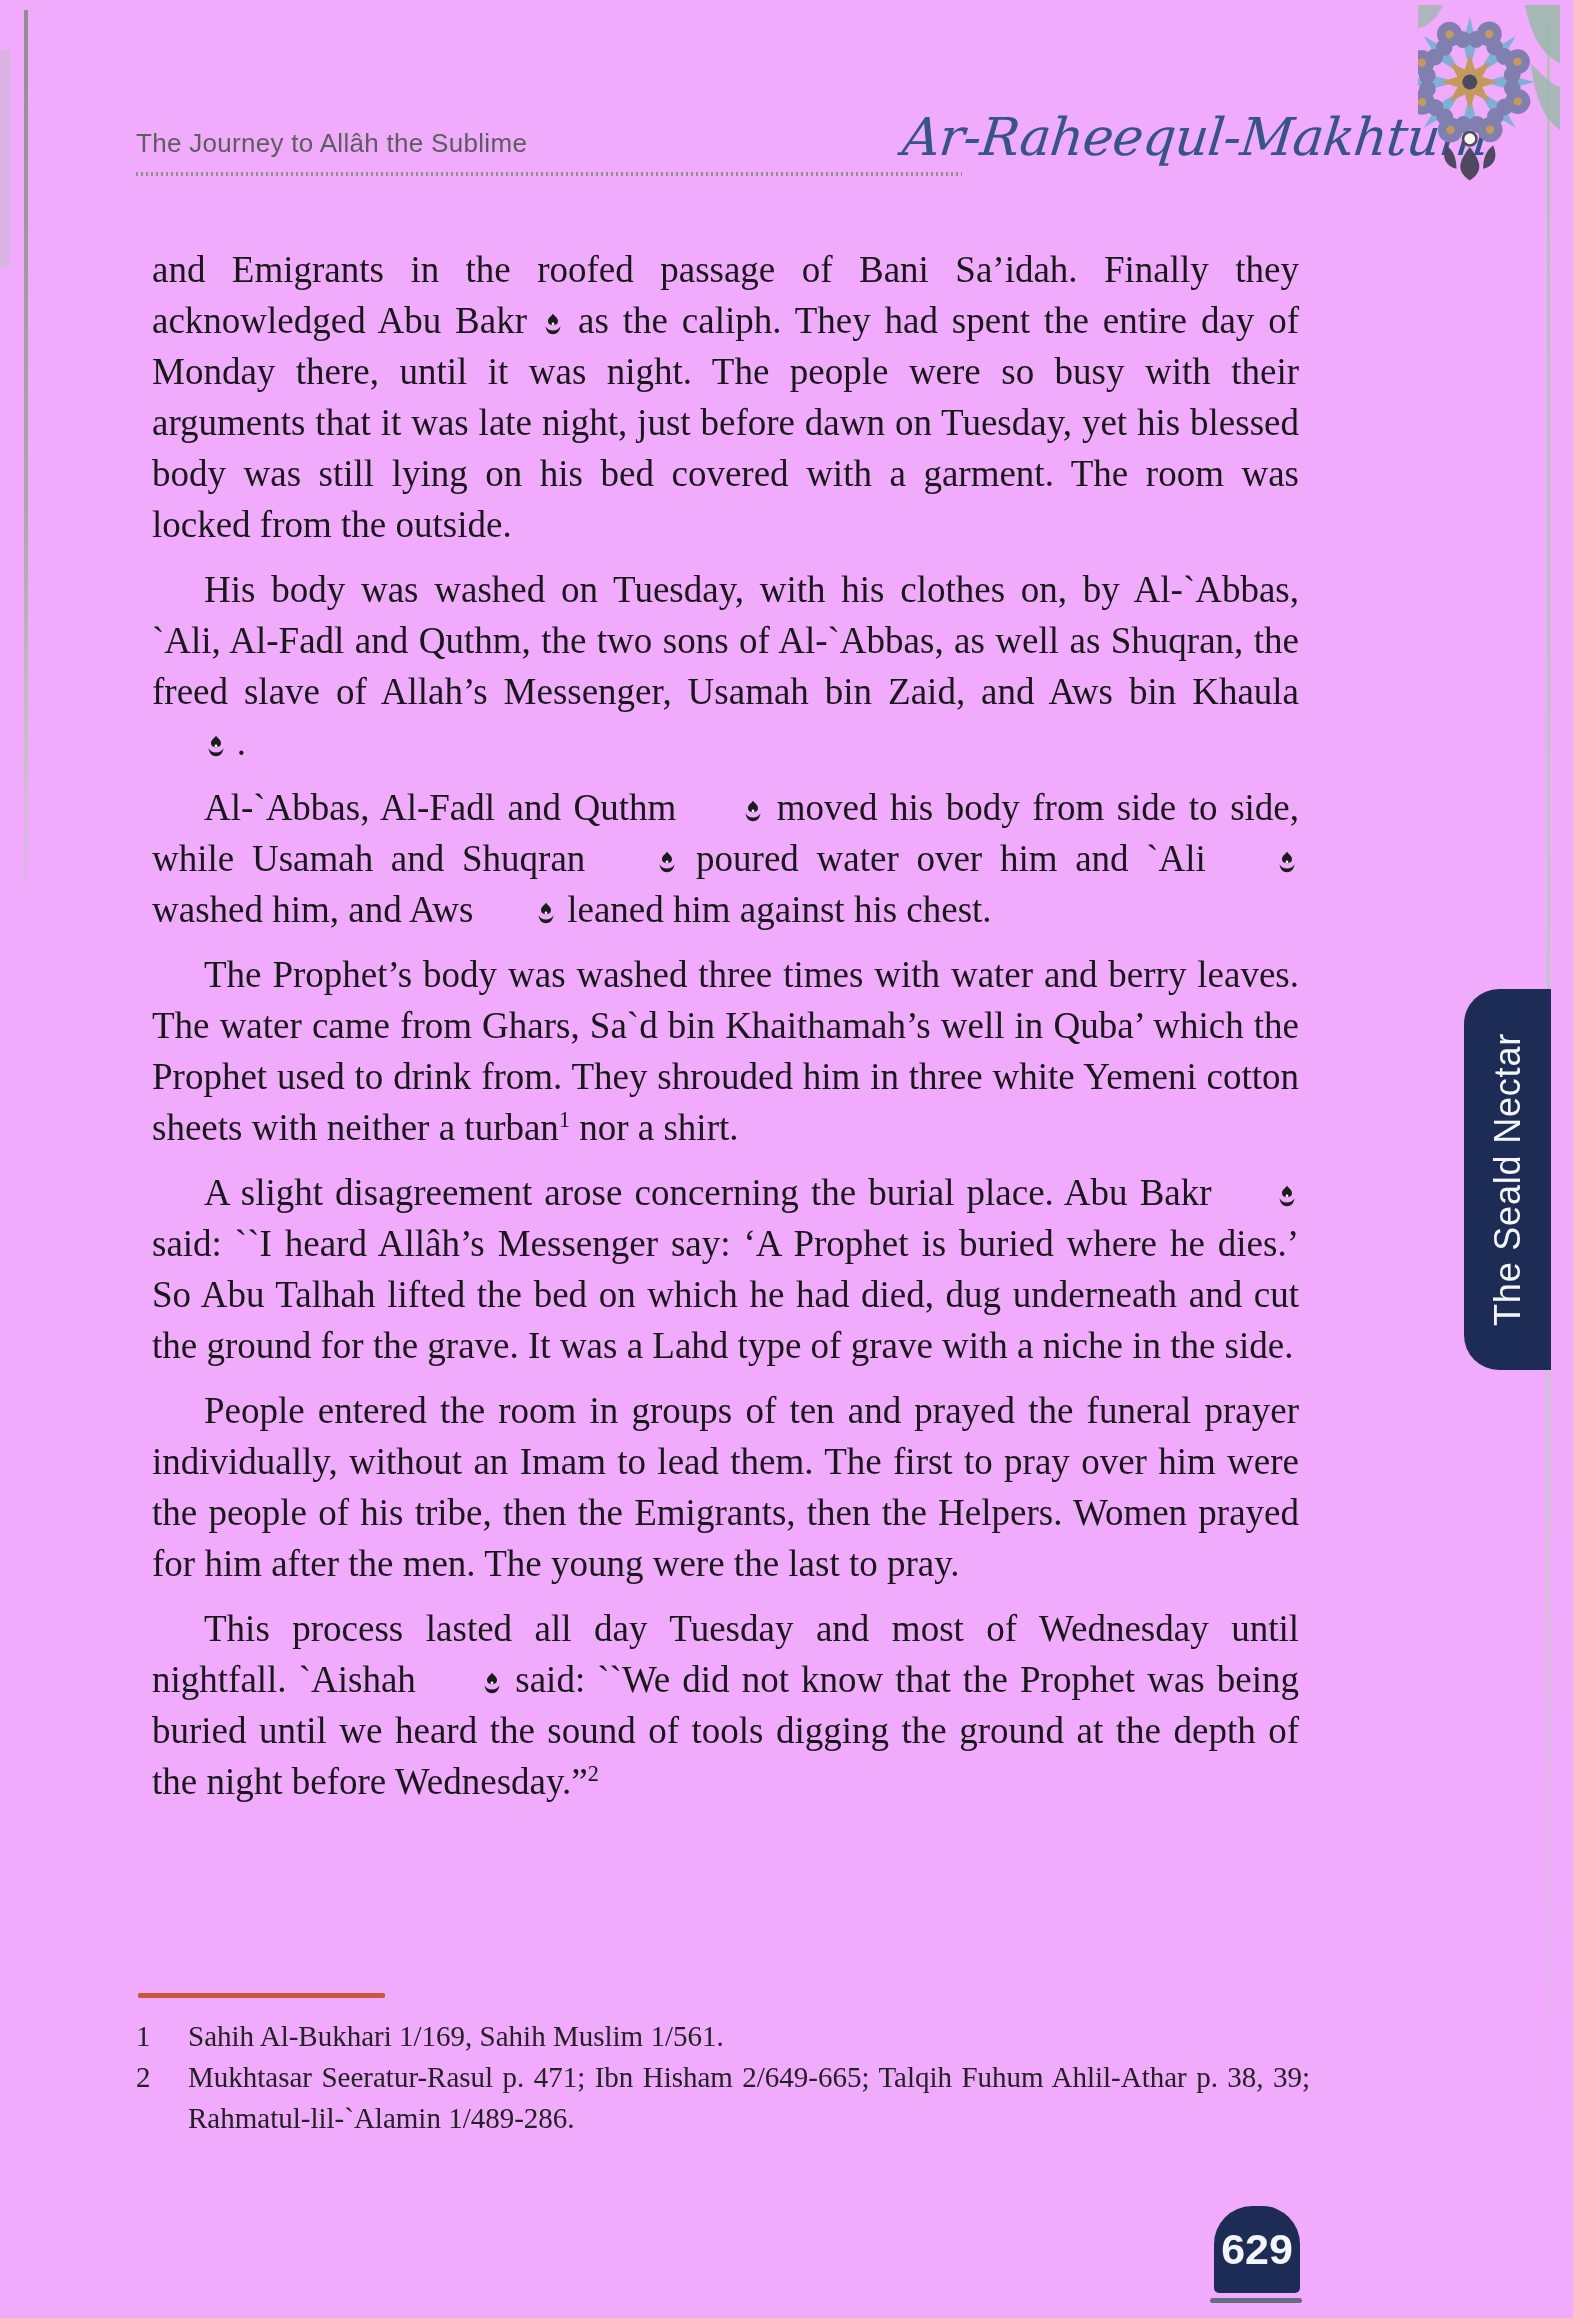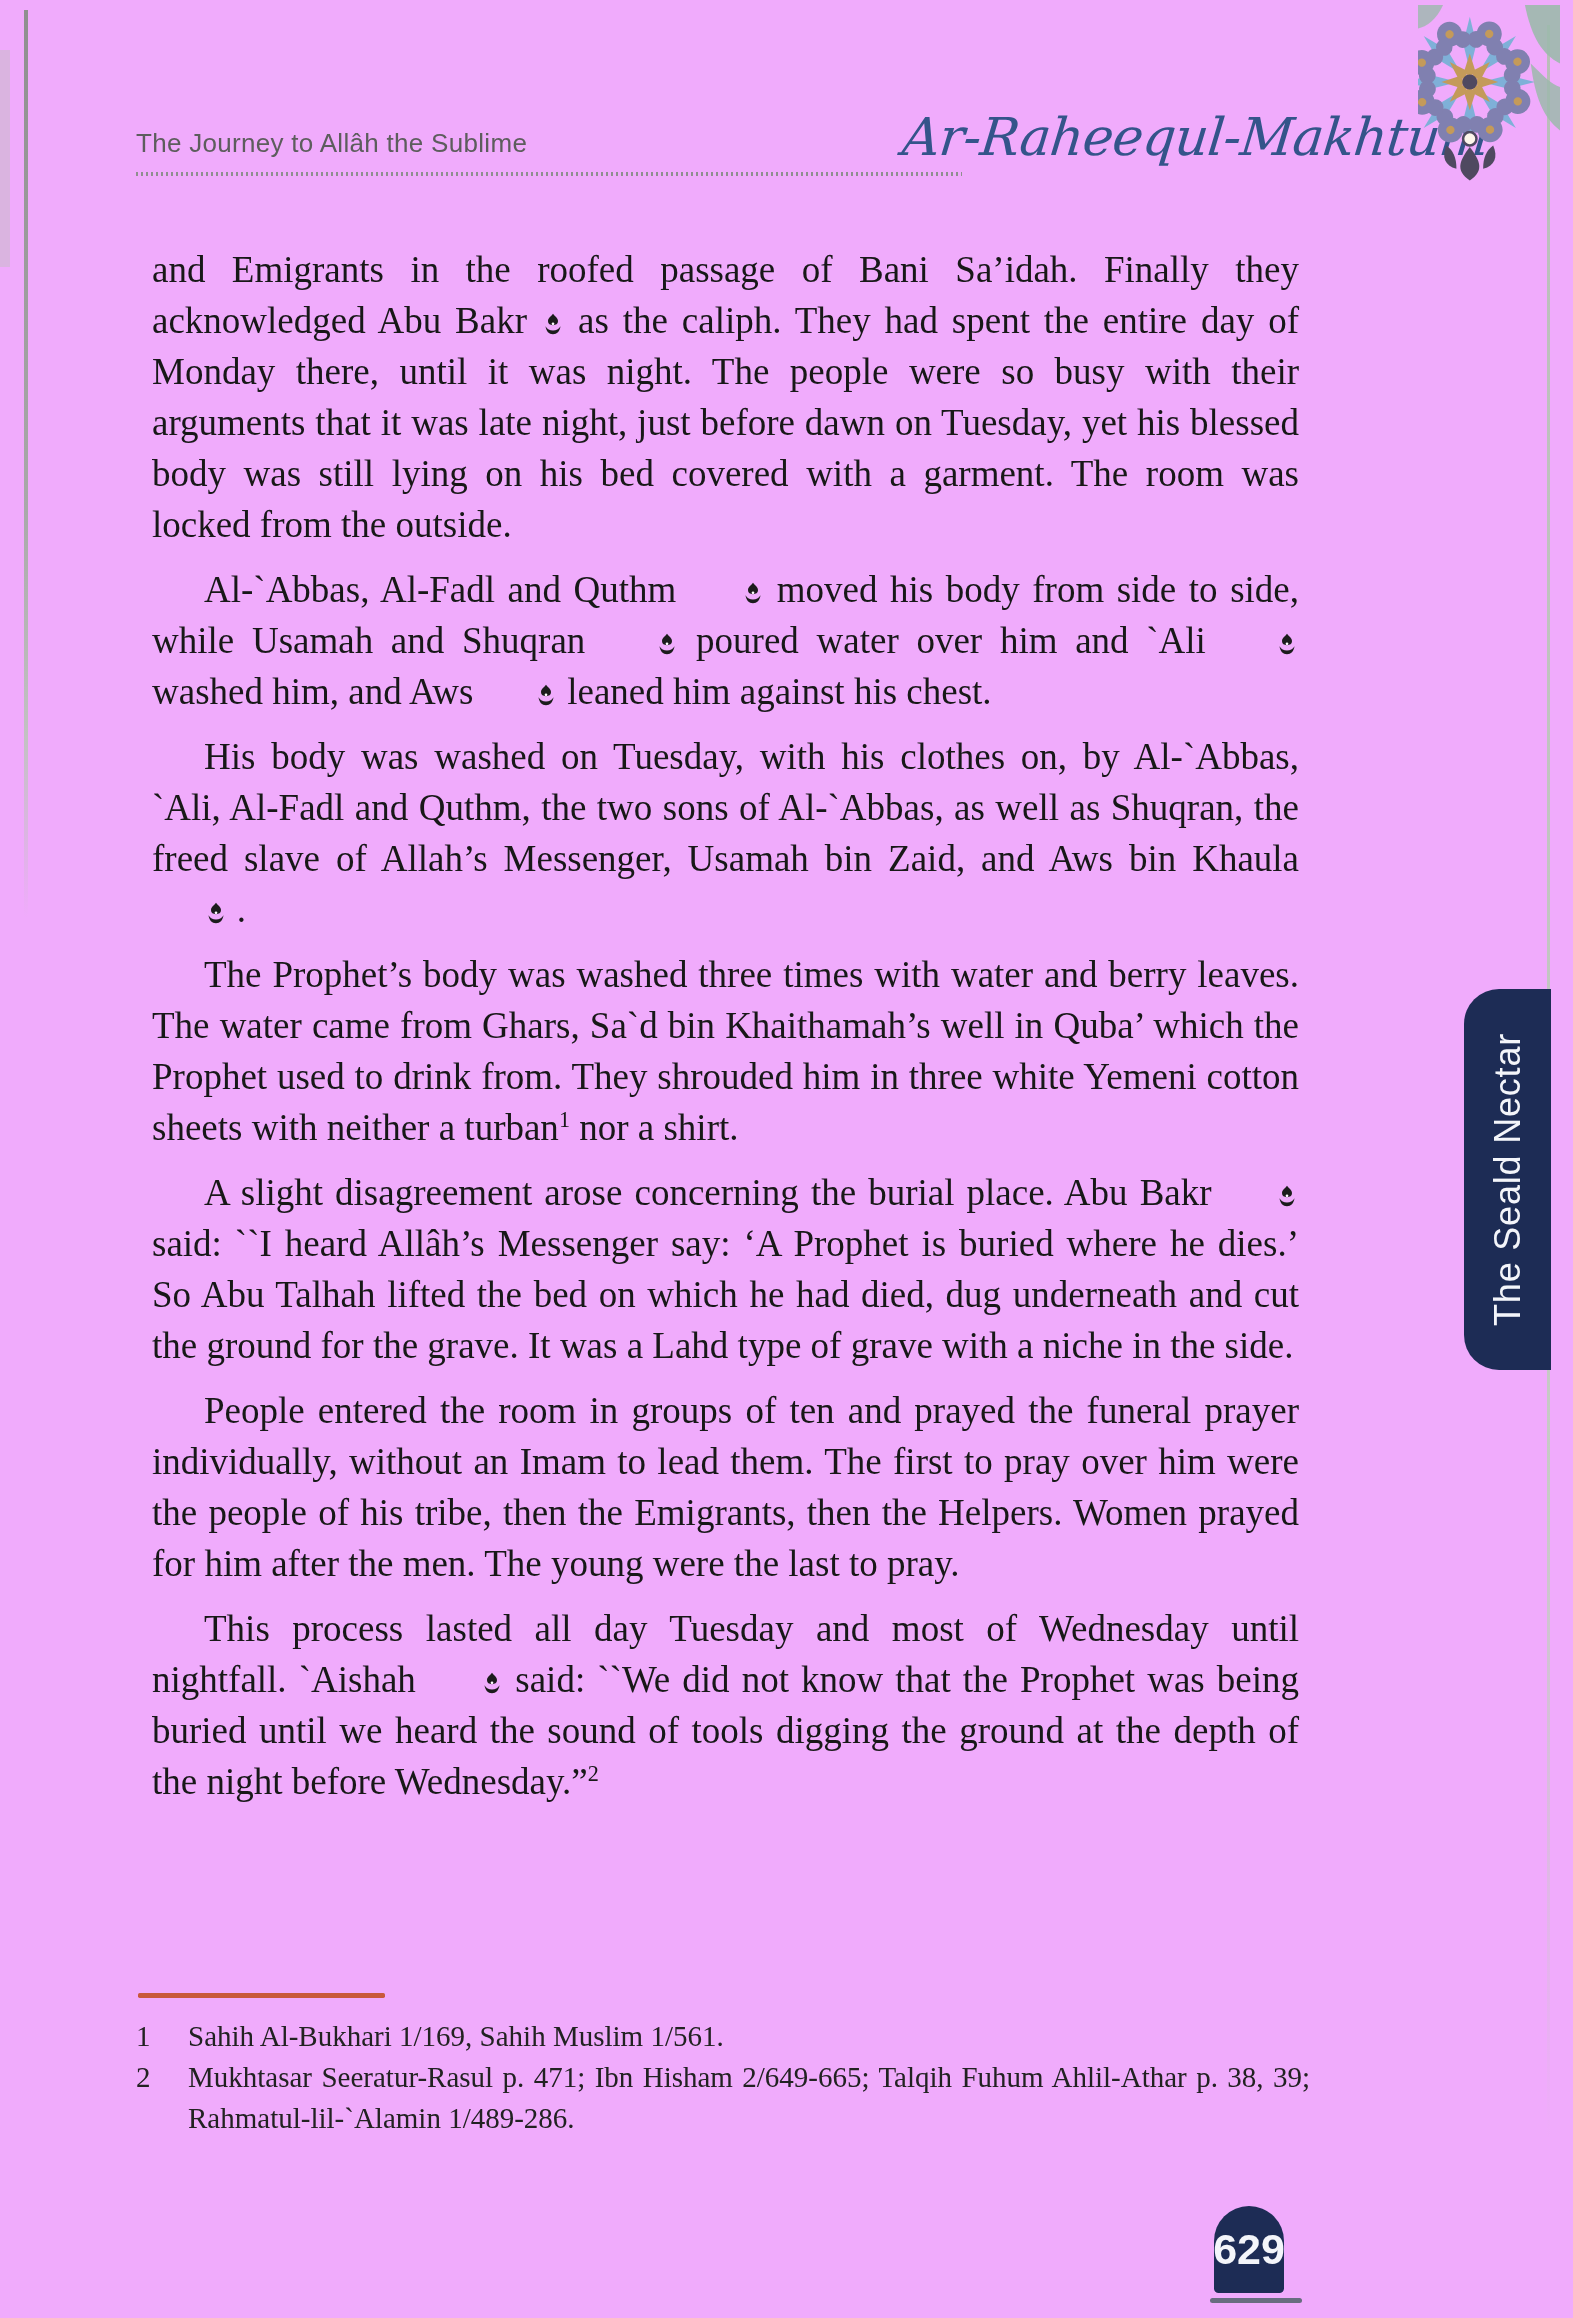--- a/index.html
+++ b/index.html
@@ -76,21 +76,21 @@
     display:flex;align-items:center;justify-content:center;
   }
   .side-tab .tab-label{
     writing-mode:vertical-rl;transform:rotate(180deg);
     font-family:"Liberation Sans", sans-serif;
     font-size:36px;color:#f3f5fa;letter-spacing:0.8px;
     white-space:nowrap;
   }
   
   .page-badge{
-    position:absolute;left:1214px;top:2206px;width:70px;height:87px;
+    position:absolute;left:1214px;top:2206px;width:86px;height:87px;
     background:#1d2c55;border-radius:38px 38px 5px 5px;
     display:flex;align-items:center;justify-content:center;
   }
   .page-badge .num{
     font-family:"Liberation Sans", sans-serif;
     font-size:43px;color:#f3f5fa;font-weight:600;
   }
   .badge-underline{
     position:absolute;left:1210px;top:2298px;width:92px;height:5px;
     background:#676d80;border-radius:2.5px;
@@ -207,42 +207,42 @@
       <circle cx="62" cy="160" r="8" fill="#fdf6ea" stroke="#4f4960" stroke-width="3"></circle>
     </svg>
   </div>
 
   <div class="body-text" id="paragraphs">
       <p>and Emigrants in the roofed passage of Bani Sa’idah. Finally they acknowledged Abu Bakr <span class="honorific"><svg width="20" height="23.4" viewBox="0 0 24 28">
             <path d="M12 1c-2.5 3.5-6 5-6 9 0 3.2 2.5 4.6 6 4.6s6-1.4 6-4.6c0-4-3.5-5.5-6-9z" fill="#1c1c1c"></path>
             <path d="M3 16c2.2 3.6 5 5 9 5s6.8-1.4 9-5c-.8 6-4.2 9.6-9 9.6S3.8 22 3 16z" fill="#1c1c1c"></path>
             <circle cx="12" cy="13" r="1.6" fill="#fdfdfc"></circle>
           </svg></span> as the caliph. They had spent the entire day of Monday there, until it was night. The people were so busy with their arguments that it was late night, just before dawn on Tuesday, yet his blessed body was still lying on his bed covered with a garment. The room was locked from the outside.</p>
+      <p class="indent">His body was washed on Tuesday, with his clothes on, by Al-`Abbas, `Ali, Al-Fadl and Quthm, the two sons of Al-`Abbas, as well as Shuqran, the freed slave of Allah’s Messenger, Usamah bin Zaid, and Aws bin Khaula <span class="honorific"><svg width="20" height="23.4" viewBox="0 0 24 28">
+            <path d="M12 1c-2.5 3.5-6 5-6 9 0 3.2 2.5 4.6 6 4.6s6-1.4 6-4.6c0-4-3.5-5.5-6-9z" fill="#1c1c1c"></path>
+            <path d="M3 16c2.2 3.6 5 5 9 5s6.8-1.4 9-5c-.8 6-4.2 9.6-9 9.6S3.8 22 3 16z" fill="#1c1c1c"></path>
+            <circle cx="12" cy="13" r="1.6" fill="#fdfdfc"></circle>
+          </svg></span> .</p>
       <p class="indent">Al-`Abbas, Al-Fadl and Quthm <span class="honorific"><svg width="20" height="23.4" viewBox="0 0 24 28">
             <path d="M12 1c-2.5 3.5-6 5-6 9 0 3.2 2.5 4.6 6 4.6s6-1.4 6-4.6c0-4-3.5-5.5-6-9z" fill="#1c1c1c"></path>
             <path d="M3 16c2.2 3.6 5 5 9 5s6.8-1.4 9-5c-.8 6-4.2 9.6-9 9.6S3.8 22 3 16z" fill="#1c1c1c"></path>
             <circle cx="12" cy="13" r="1.6" fill="#fdfdfc"></circle>
           </svg></span> moved his body from side to side, while Usamah and Shuqran <span class="honorific"><svg width="20" height="23.4" viewBox="0 0 24 28">
             <path d="M12 1c-2.5 3.5-6 5-6 9 0 3.2 2.5 4.6 6 4.6s6-1.4 6-4.6c0-4-3.5-5.5-6-9z" fill="#1c1c1c"></path>
             <path d="M3 16c2.2 3.6 5 5 9 5s6.8-1.4 9-5c-.8 6-4.2 9.6-9 9.6S3.8 22 3 16z" fill="#1c1c1c"></path>
             <circle cx="12" cy="13" r="1.6" fill="#fdfdfc"></circle>
           </svg></span> poured water over him and `Ali <span class="honorific"><svg width="20" height="23.4" viewBox="0 0 24 28">
             <path d="M12 1c-2.5 3.5-6 5-6 9 0 3.2 2.5 4.6 6 4.6s6-1.4 6-4.6c0-4-3.5-5.5-6-9z" fill="#1c1c1c"></path>
             <path d="M3 16c2.2 3.6 5 5 9 5s6.8-1.4 9-5c-.8 6-4.2 9.6-9 9.6S3.8 22 3 16z" fill="#1c1c1c"></path>
             <circle cx="12" cy="13" r="1.6" fill="#fdfdfc"></circle>
           </svg></span> washed him, and Aws <span class="honorific"><svg width="20" height="23.4" viewBox="0 0 24 28">
             <path d="M12 1c-2.5 3.5-6 5-6 9 0 3.2 2.5 4.6 6 4.6s6-1.4 6-4.6c0-4-3.5-5.5-6-9z" fill="#1c1c1c"></path>
             <path d="M3 16c2.2 3.6 5 5 9 5s6.8-1.4 9-5c-.8 6-4.2 9.6-9 9.6S3.8 22 3 16z" fill="#1c1c1c"></path>
             <circle cx="12" cy="13" r="1.6" fill="#fdfdfc"></circle>
           </svg></span> leaned him against his chest.</p>
-      <p class="indent">His body was washed on Tuesday, with his clothes on, by Al-`Abbas, `Ali, Al-Fadl and Quthm, the two sons of Al-`Abbas, as well as Shuqran, the freed slave of Allah’s Messenger, Usamah bin Zaid, and Aws bin Khaula <span class="honorific"><svg width="20" height="23.4" viewBox="0 0 24 28">
-            <path d="M12 1c-2.5 3.5-6 5-6 9 0 3.2 2.5 4.6 6 4.6s6-1.4 6-4.6c0-4-3.5-5.5-6-9z" fill="#1c1c1c"></path>
-            <path d="M3 16c2.2 3.6 5 5 9 5s6.8-1.4 9-5c-.8 6-4.2 9.6-9 9.6S3.8 22 3 16z" fill="#1c1c1c"></path>
-            <circle cx="12" cy="13" r="1.6" fill="#fdfdfc"></circle>
-          </svg></span> .</p>
       <p class="indent">The Prophet’s body was washed three times with water and berry leaves. The water came from Ghars, Sa`d bin Khaithamah’s well in Quba’ which the Prophet used to drink from. They shrouded him in three white Yemeni cotton sheets with neither a turban<sup class="fnref">1</sup> nor a shirt.</p>
       <p class="indent">A slight disagreement arose concerning the burial place. Abu Bakr <span class="honorific"><svg width="20" height="23.4" viewBox="0 0 24 28">
             <path d="M12 1c-2.5 3.5-6 5-6 9 0 3.2 2.5 4.6 6 4.6s6-1.4 6-4.6c0-4-3.5-5.5-6-9z" fill="#1c1c1c"></path>
             <path d="M3 16c2.2 3.6 5 5 9 5s6.8-1.4 9-5c-.8 6-4.2 9.6-9 9.6S3.8 22 3 16z" fill="#1c1c1c"></path>
             <circle cx="12" cy="13" r="1.6" fill="#fdfdfc"></circle>
           </svg></span> said: ``I heard Allâh’s Messenger say: ‘A Prophet is buried where he dies.’ So Abu Talhah lifted the bed on which he had died, dug underneath and cut the ground for the grave. It was a Lahd type of grave with a niche in the side.</p>
       <p class="indent">People entered the room in groups of ten and prayed the funeral prayer individually, without an Imam to lead them. The first to pray over him were the people of his tribe, then the Emigrants, then the Helpers. Women prayed for him after the men. The young were the last to pray.</p>
       <p class="indent">This process lasted all day Tuesday and most of Wednesday until nightfall. `Aishah <span class="honorific"><svg width="20" height="23.4" viewBox="0 0 24 28">
             <path d="M12 1c-2.5 3.5-6 5-6 9 0 3.2 2.5 4.6 6 4.6s6-1.4 6-4.6c0-4-3.5-5.5-6-9z" fill="#1c1c1c"></path>
             <path d="M3 16c2.2 3.6 5 5 9 5s6.8-1.4 9-5c-.8 6-4.2 9.6-9 9.6S3.8 22 3 16z" fill="#1c1c1c"></path>

